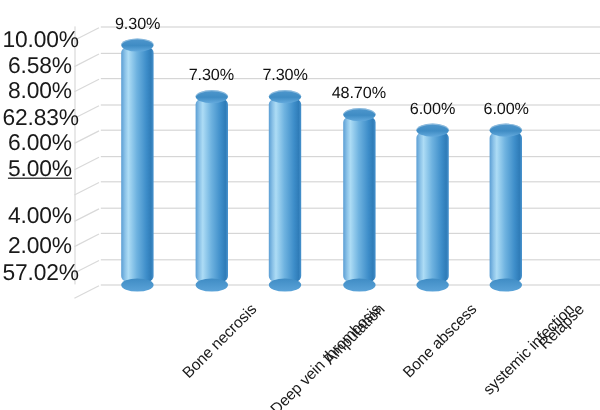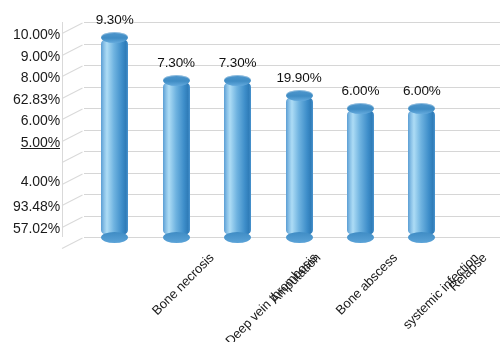--- a/index.html
+++ b/index.html
@@ -51,21 +51,21 @@
     width: 1px;
     background: #d9d9d9;
   }
 
   
   .y-tick {
     position: absolute;
     right: 0;
     width: 58px;
     text-align: right;
-    font-size: 14px;
+    font-size: 19px;
     color: #1a1a1a;
     transform: translateY(-50%);
     white-space: nowrap;
     letter-spacing: -0.1px;
   }
   #y-axis-labels {
     position: absolute;
     left: 0;
     top: 0;
     width: 60px;
@@ -173,27 +173,27 @@
       <div class="gridline" style="top: 55px; background: rgb(214, 214, 214);"></div>
       <div class="wall-connector" style="top: 66px;"></div>
       <div class="gridline" style="top: 33.5px; background: rgb(214, 214, 214);"></div>
       <div class="wall-connector" style="top: 44.5px;"></div>
       <div class="gridline" style="top: 12px; background: rgb(214, 214, 214);"></div>
       <div class="wall-connector" style="top: 23px;"></div>
     </div>
 
   <div id="y-axis-labels">
       <div class="y-tick" style="top: 227.5px;">57.02%</div>
-      <div class="y-tick" style="top: 206px;">93.48%</div>
+      <div class="y-tick" style="top: 206px;">2.00%</div>
       <div class="y-tick" style="top: 181px;">4.00%</div>
       <div class="y-tick" style="top: 141.5px; text-decoration: underline;">5.00%</div>
       <div class="y-tick" style="top: 120px;">6.00%</div>
       <div class="y-tick" style="top: 98.5px;">62.83%</div>
       <div class="y-tick" style="top: 77px;">8.00%</div>
-      <div class="y-tick" style="top: 55.5px;">9.00%</div>
+      <div class="y-tick" style="top: 55.5px;">6.58%</div>
       <div class="y-tick" style="top: 34px;">10.00%</div>
     </div>
 
   <div id="bars-layer">
       <div class="bar-group" style="left: 101.214px; width: 27px; height: 199.95px;">
         <div class="cyl" style="height: 199.95px;">
           <div class="cyl-bottom"></div>
           <div class="cyl-top"></div>
         </div>
         <div class="bar-value" style="bottom: 209.95px;">9.30%</div>
@@ -210,21 +210,21 @@
           <div class="cyl-bottom"></div>
           <div class="cyl-top"></div>
         </div>
         <div class="bar-value" style="bottom: 166.95px;">7.30%</div>
       </div>
       <div class="bar-group" style="left: 285.5px; width: 27px; height: 141.9px;">
         <div class="cyl" style="height: 141.9px;">
           <div class="cyl-bottom"></div>
           <div class="cyl-top"></div>
         </div>
-        <div class="bar-value" style="bottom: 151.9px;">19.90%</div>
+        <div class="bar-value" style="bottom: 151.9px;">48.70%</div>
       </div>
       <div class="bar-group" style="left: 346.929px; width: 27px; height: 129px;">
         <div class="cyl" style="height: 129px;">
           <div class="cyl-bottom"></div>
           <div class="cyl-top"></div>
         </div>
         <div class="bar-value" style="bottom: 139px;">6.00%</div>
       </div>
       <div class="bar-group" style="left: 408.357px; width: 27px; height: 129px;">
         <div class="cyl" style="height: 129px;">

